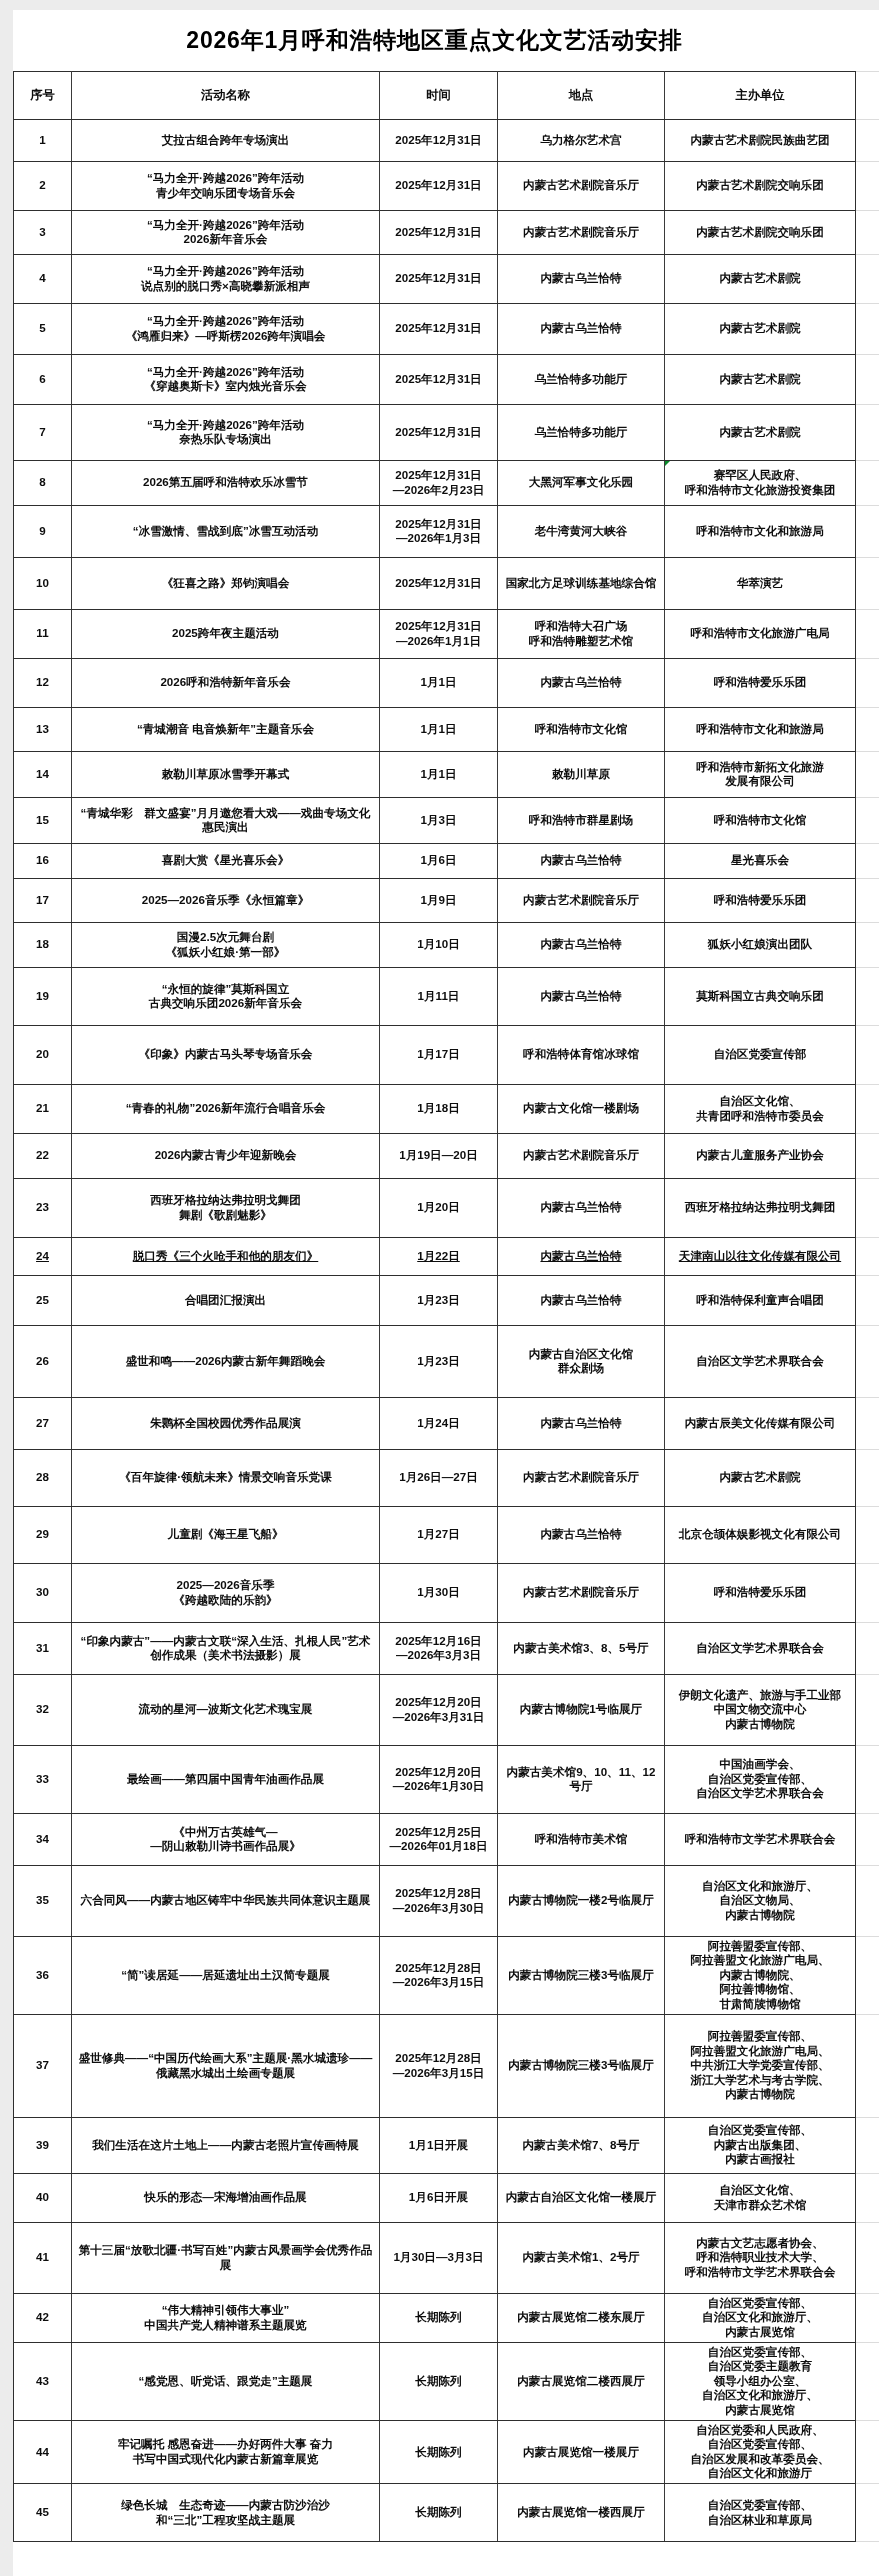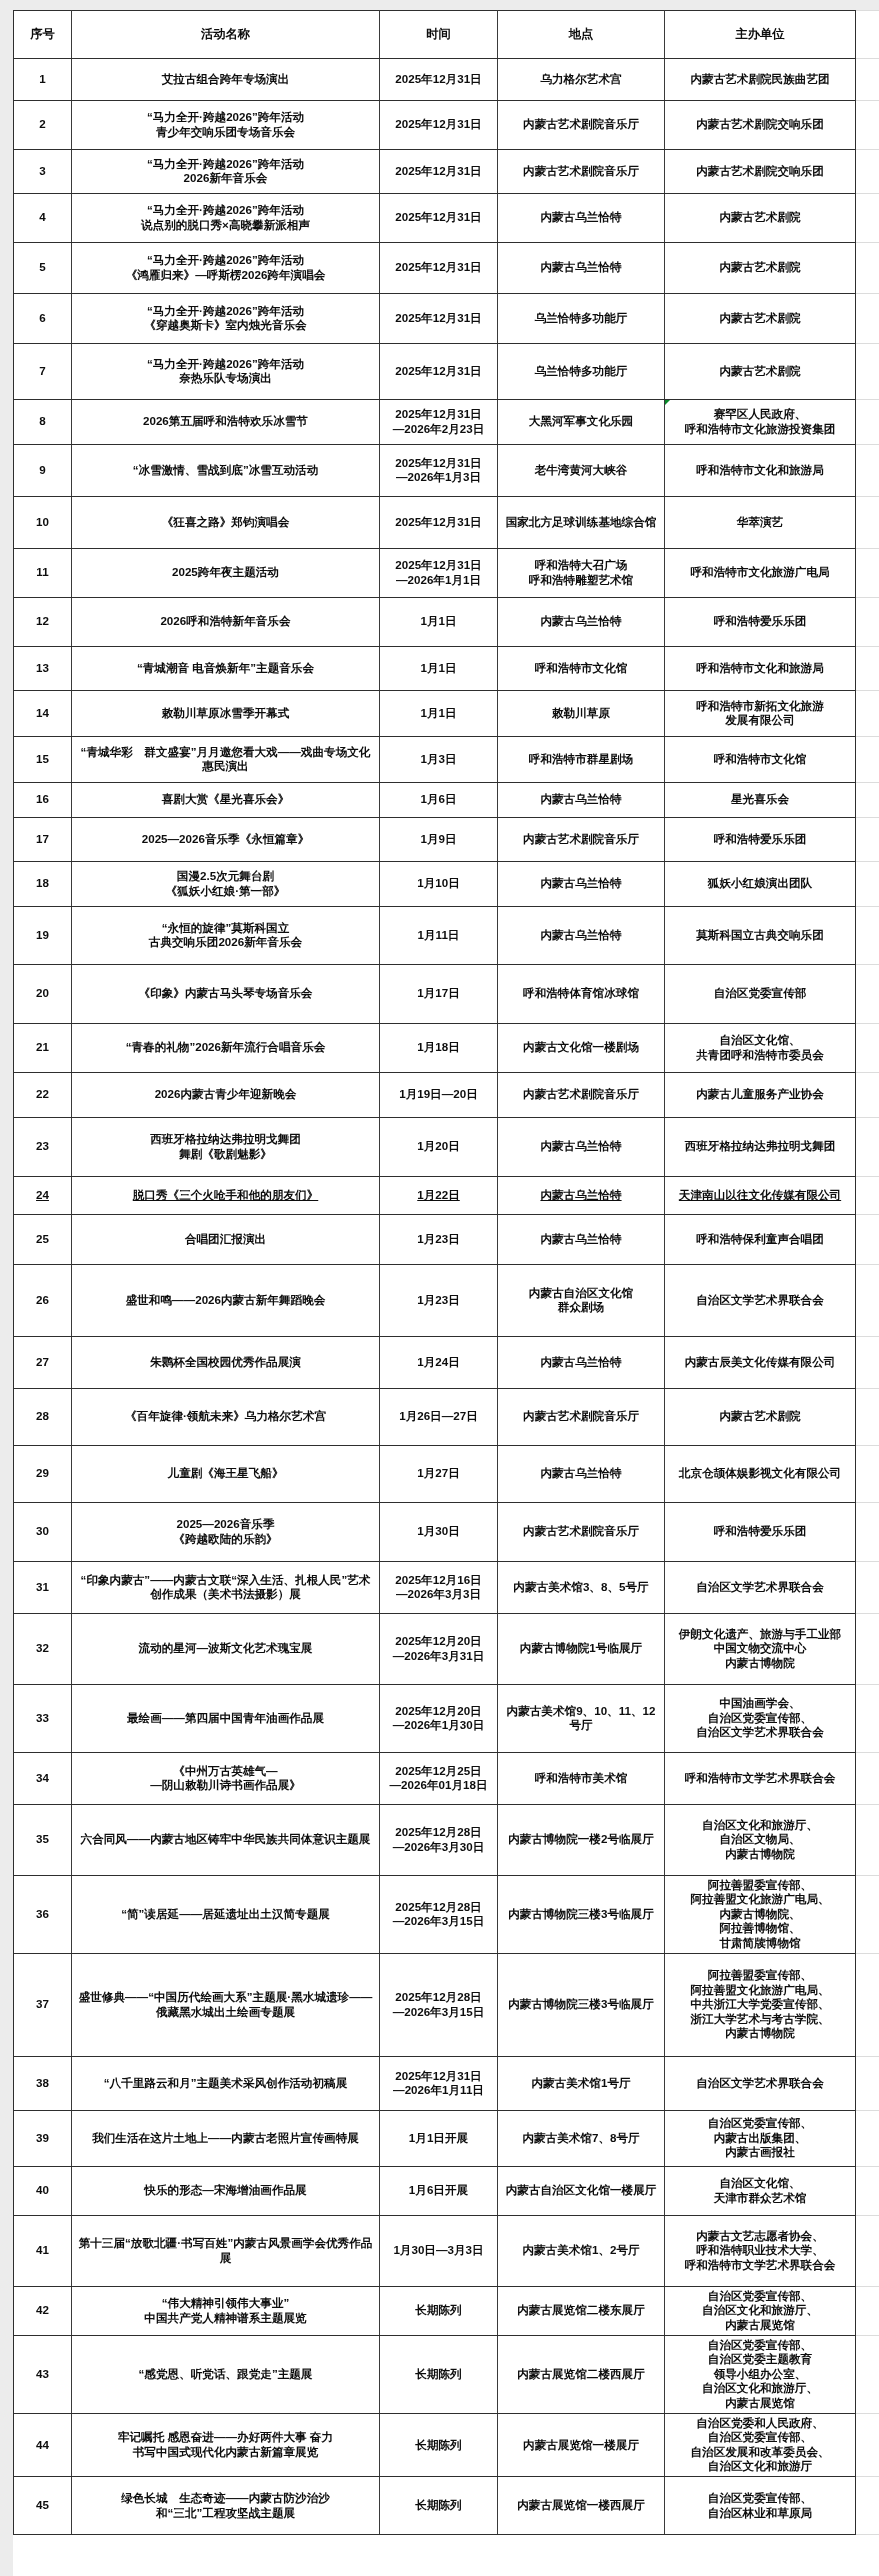--- a/index.html
+++ b/index.html
@@ -34,20 +34,21 @@
     border-top:5.4px solid #0a8a2a;border-right:5.4px solid transparent;
   }
 </style>
 </head>
 <body>
 
 <div class="edge-top"></div>
 <div class="edge-left"></div>
 
 <div class="content">
+  <div class="title">2026年1月呼和浩特地区重点文化文艺活动安排</div>
 
   <table class="sheet">
     <colgroup>
       <col class="w-no">
         <col class="w-name">
         <col class="w-time">
       <col class="w-venue">
         <col class="w-org">
         <col class="w-ghost">
     </colgroup>
@@ -290,21 +291,21 @@
         <tr style="height: 52px;">
           <td class="c-no">27</td>
           <td class="c-name">朱鹮杯全国校园优秀作品展演</td>
           <td class="c-time">1月24日</td>
           <td class="c-venue">内蒙古乌兰恰特</td>
           <td class="c-org">内蒙古辰美文化传媒有限公司</td>
           <td class="ghost"></td>
         </tr>
         <tr style="height: 57px; margin-top: 24px;">
           <td class="c-no">28</td>
-          <td class="c-name">《百年旋律·领航未来》乌力格尔艺术宫</td>
+          <td class="c-name">《百年旋律·领航未来》情景交响音乐党课</td>
           <td class="c-time">1月26日—27日</td>
           <td class="c-venue">内蒙古艺术剧院音乐厅</td>
           <td class="c-org">内蒙古艺术剧院</td>
           <td class="ghost"></td>
         </tr>
         <tr style="height: 57px;">
           <td class="c-no">29</td>
           <td class="c-name">儿童剧《海王星飞船》</td>
           <td class="c-time">1月27日</td>
           <td class="c-venue">内蒙古乌兰恰特</td>
@@ -391,29 +392,20 @@
           <td class="c-time">2025年12月28日
 —2026年3月15日</td>
           <td class="c-venue">内蒙古博物院三楼3号临展厅</td>
           <td class="c-org">阿拉善盟委宣传部、
 阿拉善盟文化旅游广电局、
 中共浙江大学党委宣传部、
 浙江大学艺术与考古学院、
 内蒙古博物院</td>
           <td class="ghost"></td>
         </tr>
-        <tr style="height: 54px;">
-          <td class="c-no">38</td>
-          <td class="c-name">“八千里路云和月”主题美术采风创作活动初稿展</td>
-          <td class="c-time">2025年12月31日
-—2026年1月11日</td>
-          <td class="c-venue">内蒙古美术馆1号厅</td>
-          <td class="c-org">自治区文学艺术界联合会</td>
-          <td class="ghost"></td>
-        </tr>
         <tr style="height: 56px;">
           <td class="c-no">39</td>
           <td class="c-name">我们生活在这片土地上——内蒙古老照片宣传画特展</td>
           <td class="c-time">1月1日开展</td>
           <td class="c-venue">内蒙古美术馆7、8号厅</td>
           <td class="c-org">自治区党委宣传部、
 内蒙古出版集团、
 内蒙古画报社</td>
           <td class="ghost"></td>
         </tr>

